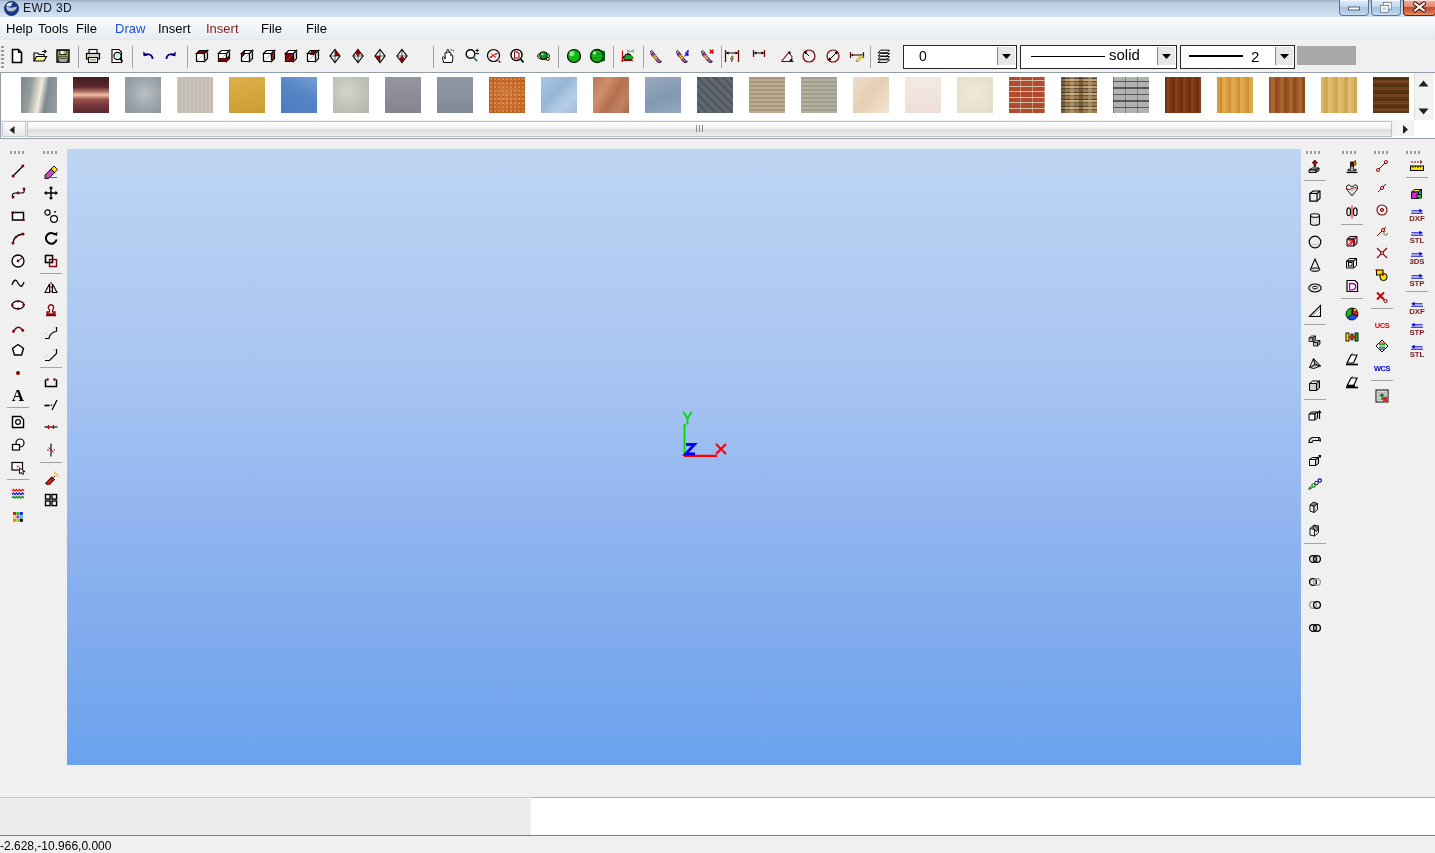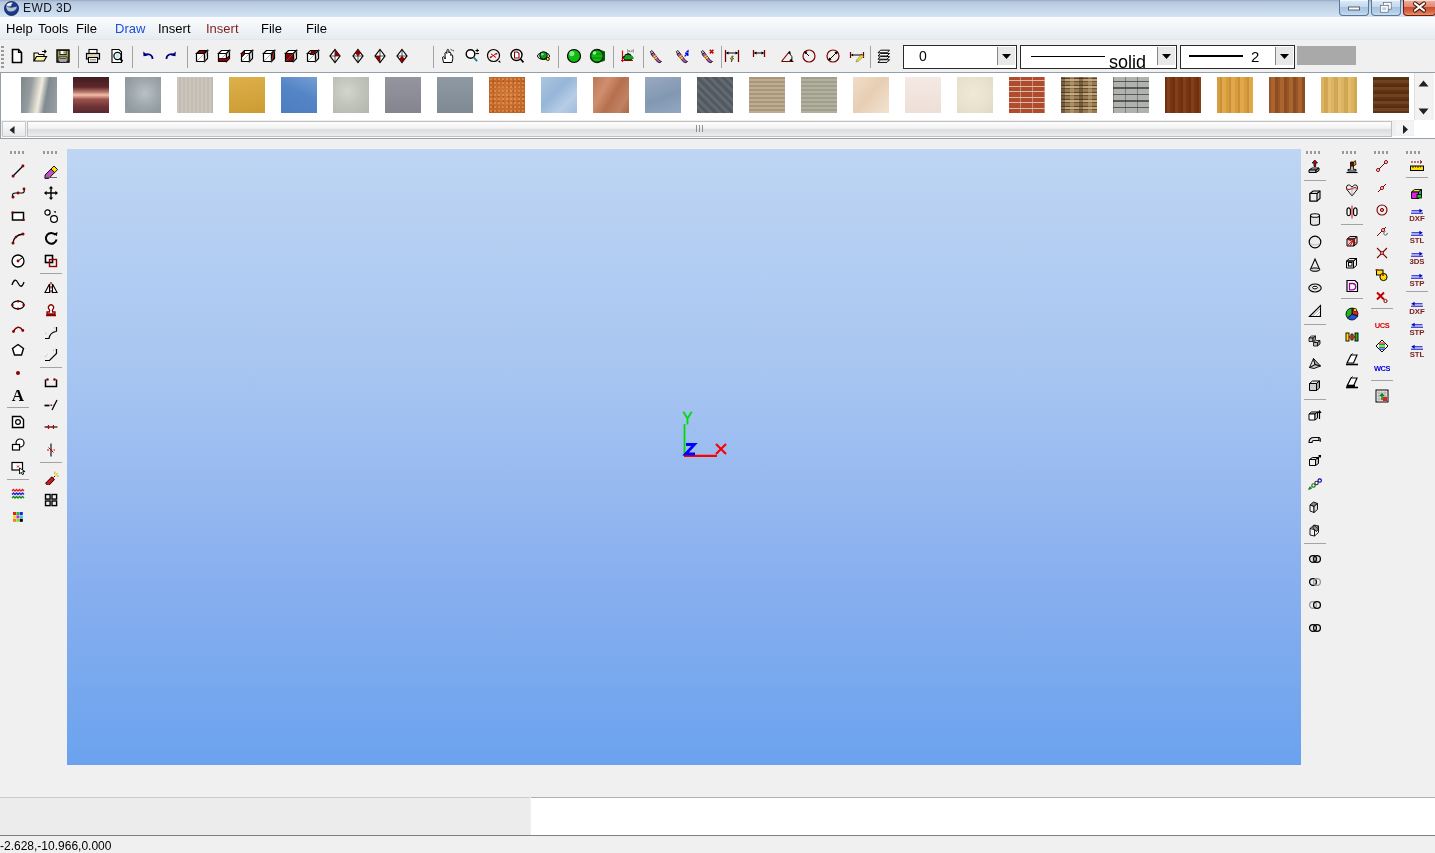--- a/index.html
+++ b/index.html
@@ -268,21 +268,21 @@
 <div class="ab" style="left:903px;top:45px;width:112px;height:22px;background:#fff;border:1px solid #2a2a2a">
     <div class="ab" style="left:15px;top:2px;font-size:14px">0</div>
     <div class="ab" style="right:1px;top:1px;width:17px;height:18px;background:#e8e8e8;border-left:1px solid #888"><svg width="17" height="18">
         <path d="M4 7 h9 l-4.5 5z" fill="#000"></path>
       </svg></div>
   </div>
 <div class="ab" style="left:1020px;top:45px;width:155px;height:22px;background:#fff;border:1px solid #2a2a2a">
     <svg class="ab" style="left:0;top:0" width="100" height="20" shape-rendering="crispEdges">
       <rect x="10" y="10" width="74" height="1.2" fill="#000"></rect>
     </svg>
-    <div class="ab" style="left:88px;top:6px;font-size:18px">solid</div>
+    <div class="ab" style="left:88px;top:0;font-size:15px">solid</div>
     <div class="ab" style="right:1px;top:1px;width:17px;height:18px;background:#e8e8e8;border-left:1px solid #888"><svg width="17" height="18">
         <path d="M4 7 h9 l-4.5 5z" fill="#000"></path>
       </svg></div>
   </div>
 <div class="ab" style="left:1180px;top:45px;width:113px;height:22px;background:#fff;border:1px solid #2a2a2a">
     <svg class="ab" style="left:0;top:0" width="70" height="20" shape-rendering="crispEdges">
       <rect x="8" y="9" width="54" height="2.4" fill="#000"></rect>
     </svg>
     <div class="ab" style="left:70px;top:2px;font-size:15px">2</div>
     <div class="ab" style="right:1px;top:1px;width:17px;height:18px;background:#e8e8e8;border-left:1px solid #888"><svg width="17" height="18">

